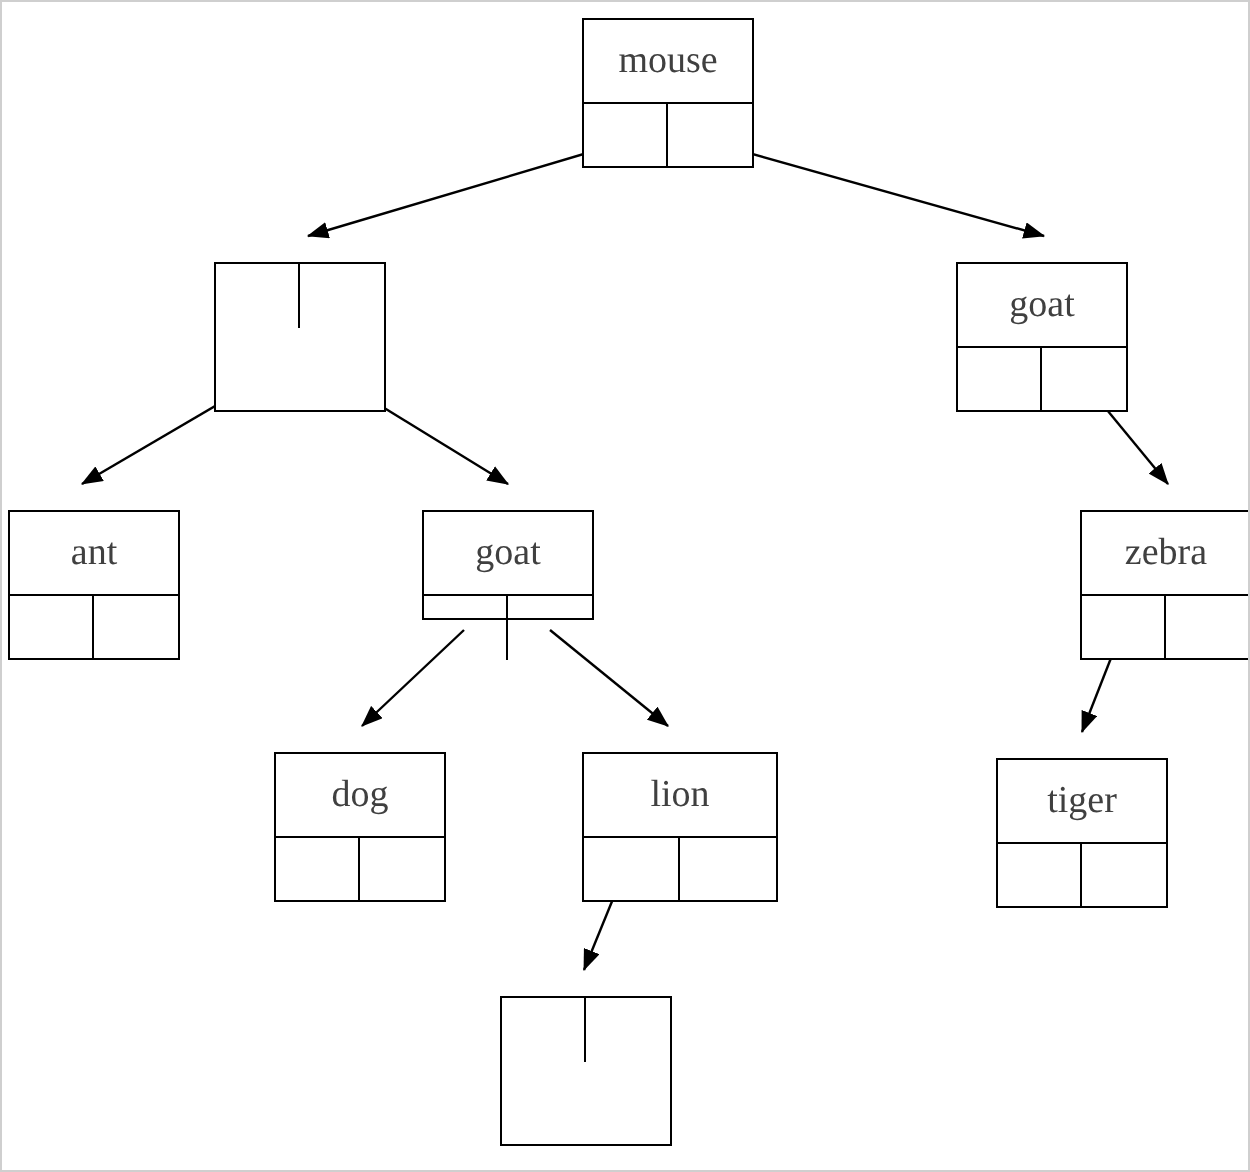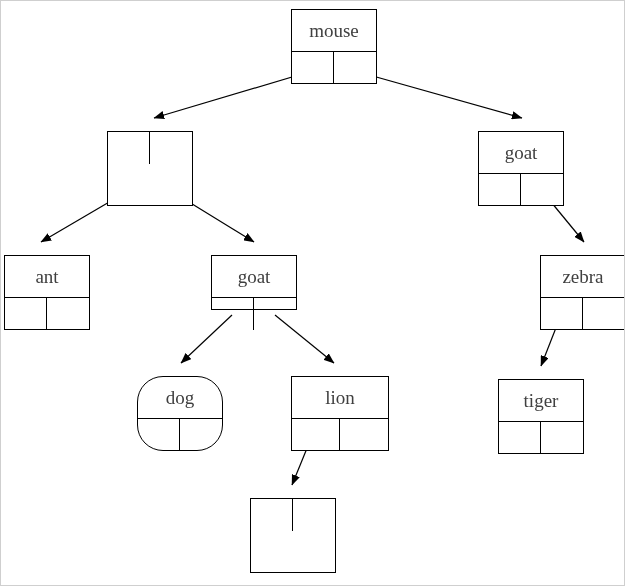--- a/index.html
+++ b/index.html
@@ -116,21 +116,21 @@
           <div class="ptr-cell ptr-right"></div>
         </div>
       </div>
       <div class="node" style="left: 539px; top: 254px; width: 86px; height: 75px; border-color: rgb(0, 0, 0); background: rgb(255, 255, 255);">
         <div class="node-label" style="border-bottom-color: rgb(0, 0, 0);">zebra</div>
         <div class="node-ptrs">
           <div class="ptr-cell ptr-left" style="border-right-color: rgb(0, 0, 0);"></div>
           <div class="ptr-cell ptr-right"></div>
         </div>
       </div>
-      <div class="node" style="left: 136px; top: 375px; width: 86px; height: 75px; border-color: rgb(0, 0, 0); background: rgb(255, 255, 255); border-radius: 26px;">
+      <div class="node" style="left: 136px; top: 375px; width: 86px; height: 75px; border-color: rgb(0, 0, 0); background: rgb(255, 255, 255);">
         <div class="node-label" style="border-bottom-color: rgb(0, 0, 0);">dog</div>
         <div class="node-ptrs">
           <div class="ptr-cell ptr-left" style="border-right-color: rgb(0, 0, 0);"></div>
           <div class="ptr-cell ptr-right"></div>
         </div>
       </div>
       <div class="node" style="left: 290px; top: 375px; width: 98px; height: 75px; border-color: rgb(0, 0, 0); background: rgb(255, 255, 255);">
         <div class="node-label" style="border-bottom-color: rgb(0, 0, 0);">lion</div>
         <div class="node-ptrs">
           <div class="ptr-cell ptr-left" style="border-right-color: rgb(0, 0, 0);"></div>

